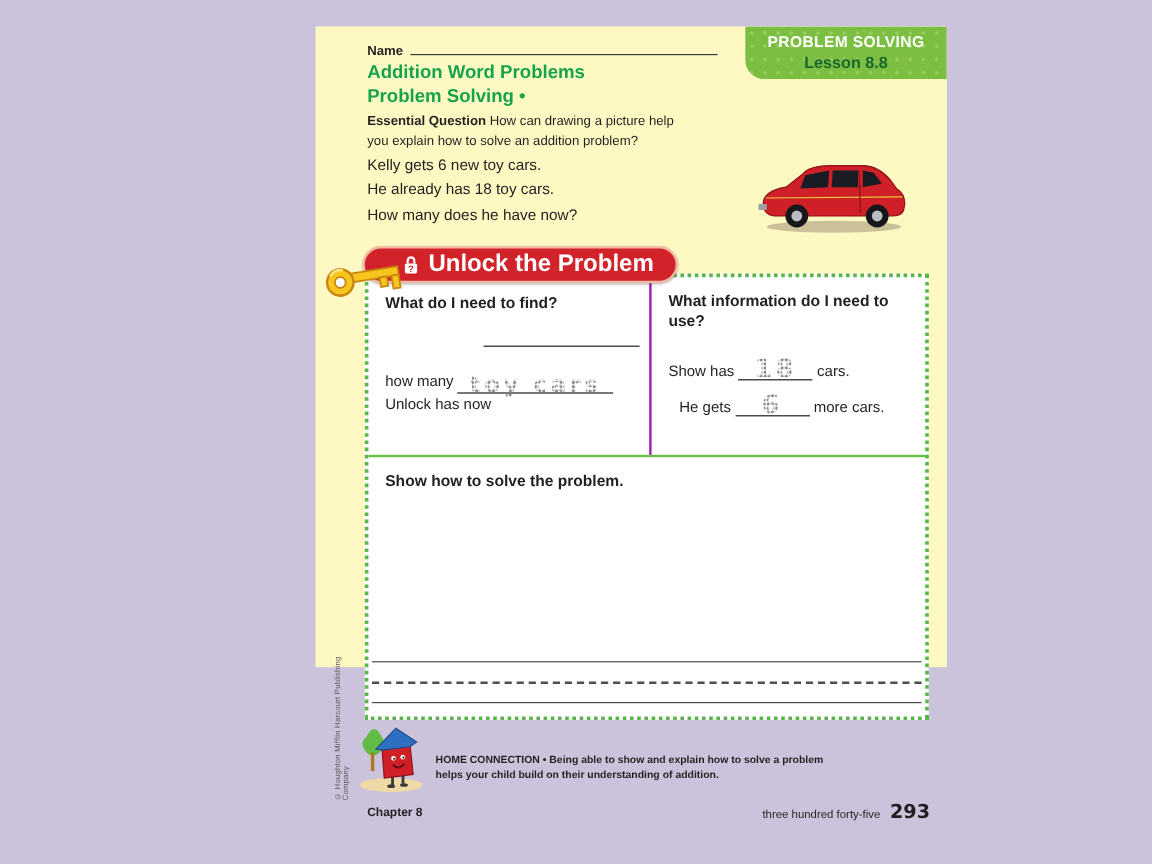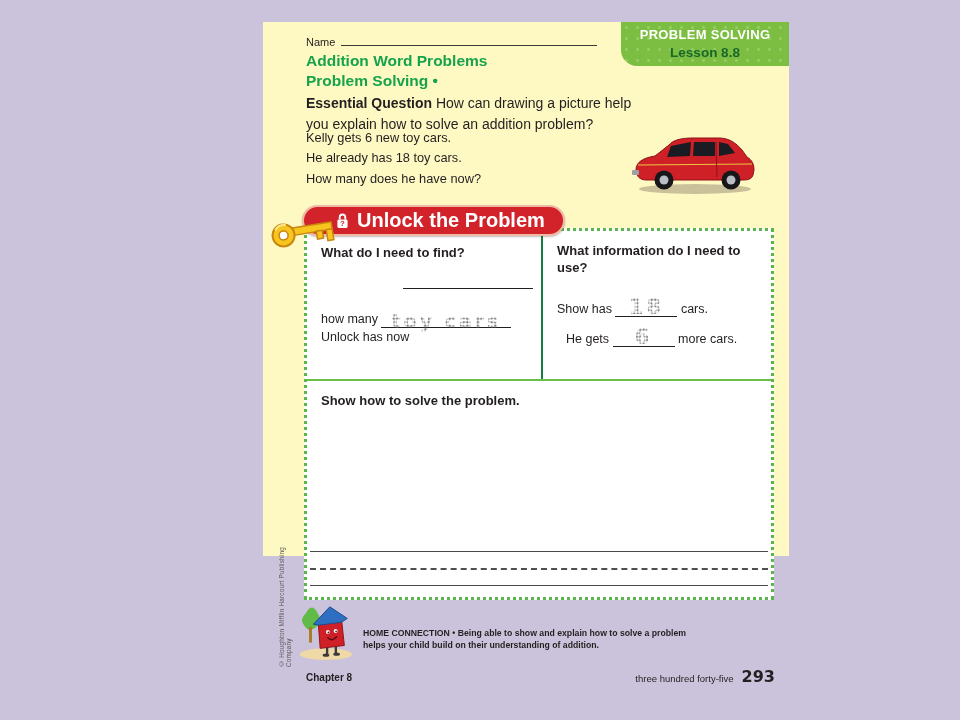--- a/index.html
+++ b/index.html
@@ -26,31 +26,31 @@
     background-image: radial-gradient(circle, #96cd61 1.3px, transparent 1.6px);
     background-size: 11px 11px;
     border-radius: 0 0 0 16px;
     display: flex; flex-direction: column;
     align-items: center; justify-content: center;
     line-height: 1.3;
   }
   .lesson-banner .l1 { color: #ffffff; font-weight: 800; font-size: 13px; letter-spacing: .3px; }
   .lesson-banner .l2 { color: #19672b; font-weight: 800; font-size: 13.5px; }
   
-  .name-row { position: absolute; left: 43px; top: 12px; font-size: 11px; }
+  .name-row { position: absolute; left: 43px; top: 12px; font-size: 11px; font-weight: bold; }
   .name-line {
     display: inline-block; width: 256px;
     border-bottom: 1.5px solid #3a3a3a;
     height: 12px; margin-left: 6px; vertical-align: baseline;
   }
   .page-title {
     position: absolute; left: 43px; top: 29px;
     color: #16a34c; font-size: 15.5px; font-weight: 800; line-height: 1.32;
   }
-  .essential { position: absolute; left: 43px; top: 71px; font-size: 14px; line-height: 1.5; }
+  .essential { position: absolute; left: 43px; top: 71px; font-size: 11px; line-height: 1.5; }
   .essential b { font-weight: 800; }
   
   .problem-text {
     position: absolute; left: 43px; top: 106px;
     font-size: 12.8px; line-height: 1.6;
   }
   .car { position: absolute; left: 366px; top: 108px; width: 130px; height: 66px; }
   
   .unlock-wrap { position: absolute; left: 6px; top: 179px; height: 48px; z-index: 5; }
   .unlock-pill {
@@ -66,21 +66,21 @@
   .lockq { width: 13px; height: 17px; margin-right: 2px; }
   .key { position: absolute; left: 0; top: 6px; width: 72px; height: 46px; z-index: 6; }
   
   .green-box {
     position: absolute; left: 41px; top: 206px;
     width: 470px; height: 372px;
     border: 3px dotted #5ab54a;
     background: #fff;
   }
   .columns { display: flex; height: 150px; border-bottom: 2px solid #6abf4b; }
-  .col-left { width: 236px; border-right: 2px solid #15803d; padding: 14px 12px 12px 14px; }
+  .col-left { width: 236px; border-right: 2px solid #a21caf; padding: 14px 12px 12px 14px; }
   .col-right { flex: 1; padding: 12px 14px 12px 14px; }
   .box-heading { font-size: 13px; font-weight: 800; line-height: 1.3; }
   .body-txt { font-size: 12.5px; }
   .find-blank { margin: 26px 0 0 82px; width: 130px; height: 1px; border-bottom: 1.5px solid #231f20; }
   .find-row { margin-top: 16px; white-space: nowrap; }
   .answer-line { display: inline-block; width: 130px; text-align: center; border-bottom: 1.5px solid #231f20; }
   .find-suffix { margin-top: 2px; }
   
   .trace {
     font-family: "DejaVu Sans", sans-serif;

